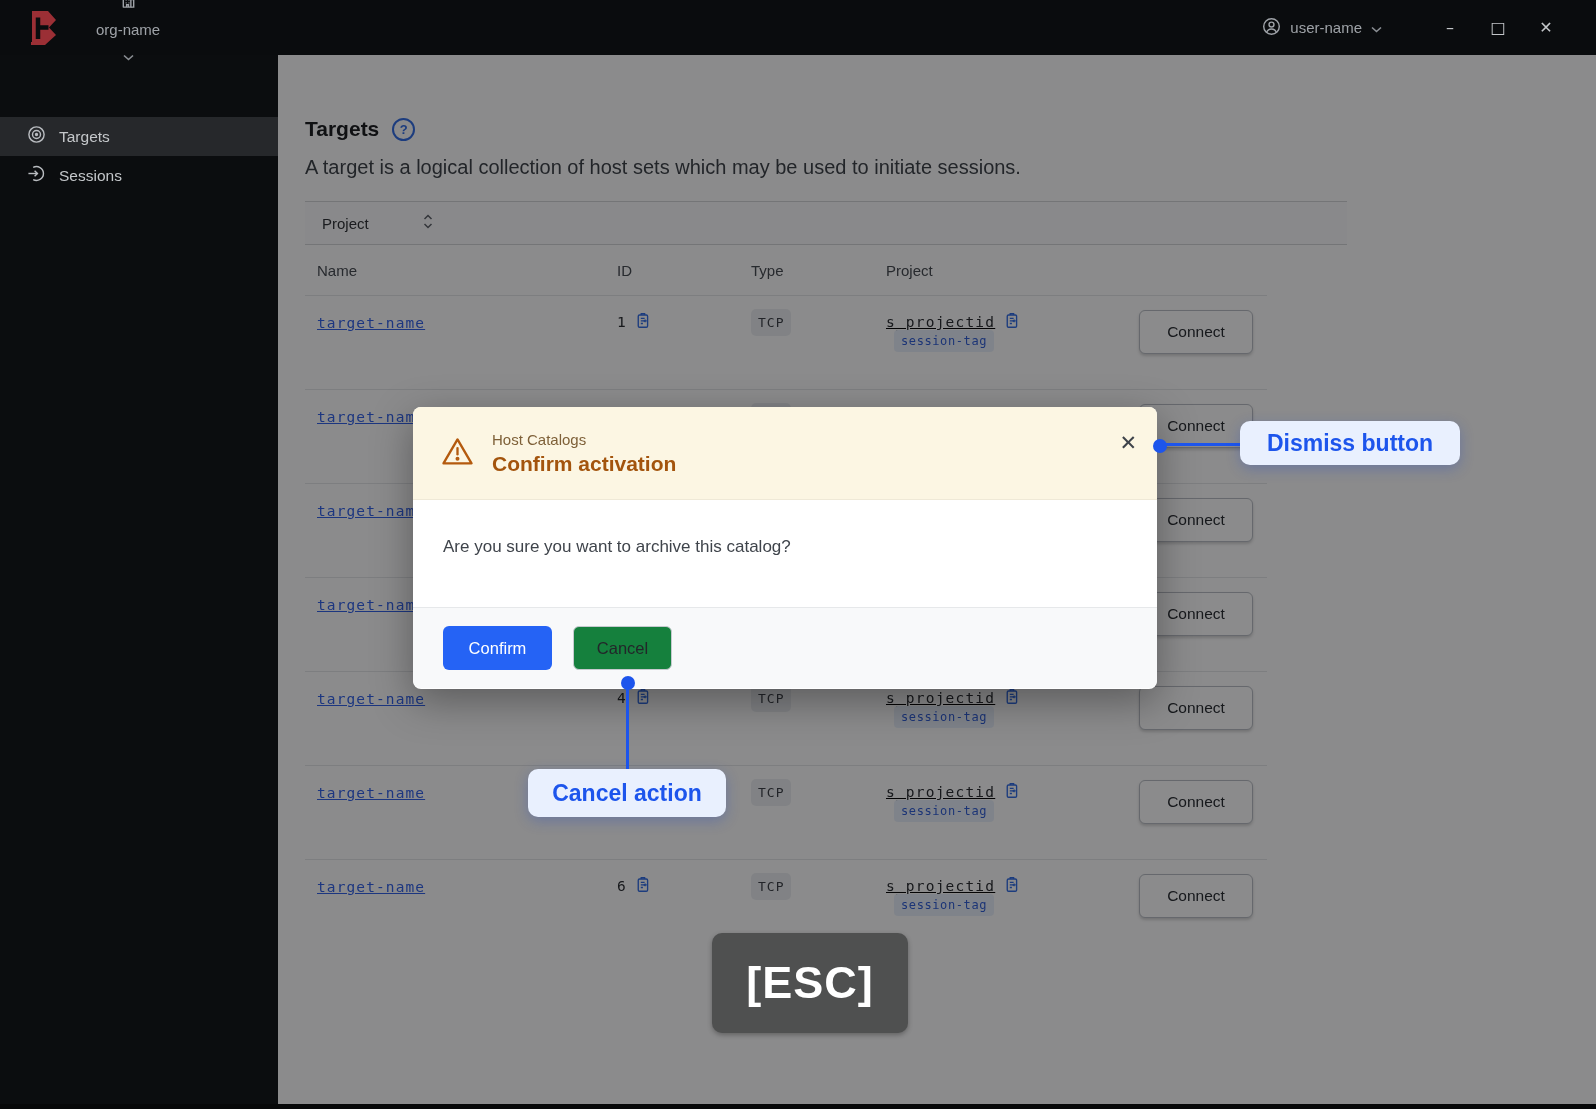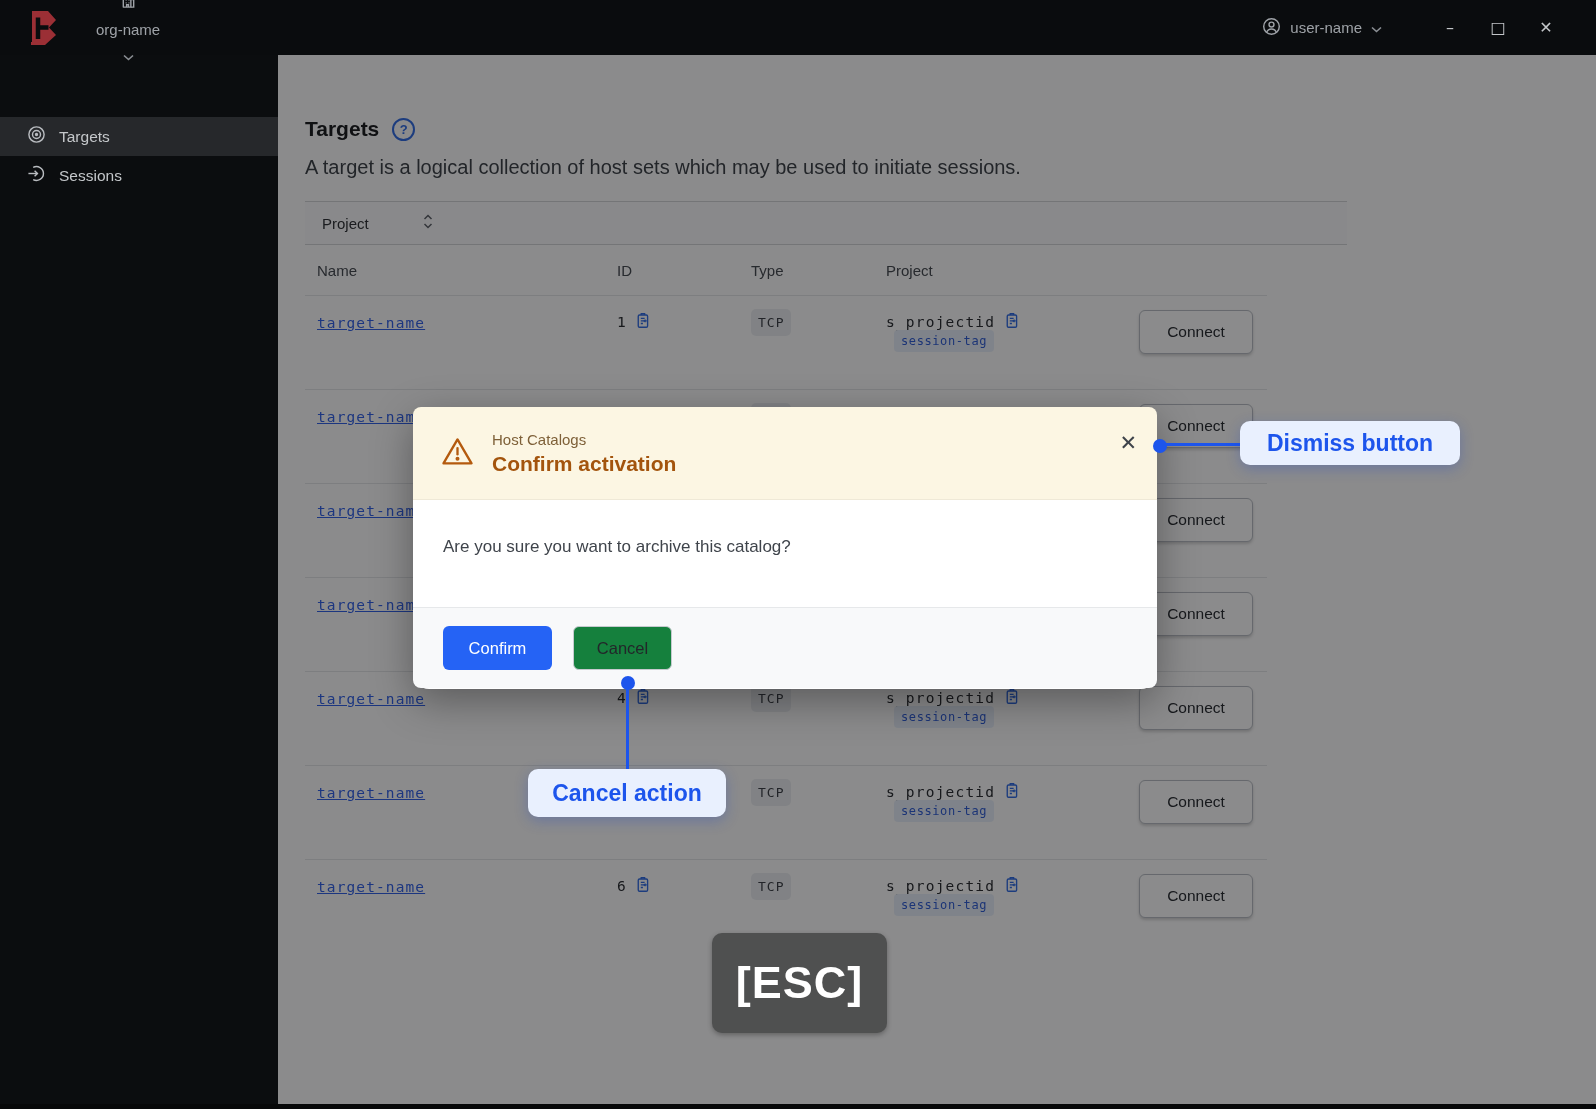--- a/index.html
+++ b/index.html
@@ -55,37 +55,37 @@
   .c-name { padding-top:18px; }
   .name-link { font-size:14.5px; letter-spacing:1.1px; color:#2e5fe8;
     text-decoration:underline; cursor:pointer; }
   .c-id { padding-top:16px; display:flex; gap:7px; align-items:flex-start; }
   .id-text { font-size:14.5px; letter-spacing:1.1px; color:#26292d; padding-top:2px; }
   .copy-btn { background:none; border:none; cursor:pointer; padding:0; line-height:0; }
   .c-type { padding-top:13px; }
   .type-badge { display:inline-block; background:#edeff2; border-radius:5px;
     padding:6px 7px; font-size:13px; letter-spacing:1px; color:#3a3e44; }
   .c-project { padding-top:16px; }
-  .proj-line { display:flex; gap:8px; align-items:flex-start; }
+  .proj-line { display:flex; gap:8px; align-items:flex-start;text-decoration:underline; }
   .proj-text { font-size:14.5px; letter-spacing:1.2px; color:#26292d; padding-top:2px; }
   .tag-badge { display:inline-block; margin-left:8px; background:#e9f0fb;
     border-radius:4px; padding:4px 7px; font-size:12px; letter-spacing:0.6px;
     color:#2d5cd6; cursor:pointer; }
   .c-connect { padding-top:14px; }
   .connect-btn { width:114px; height:44px; background:#fff; border:1px solid #b9bec4;
     border-radius:6px; font-size:15.5px; color:#24282d; cursor:pointer;
     box-shadow:0 2px 3px rgba(0,0,0,0.18); font-family:"Liberation Sans", sans-serif; }
 
   
   #dim { position:absolute; left:278px; top:55px; right:0; bottom:0;
     background:rgba(8,9,10,0.47); z-index:20; }
 
   
   #modal { position:absolute; left:413px; top:407px; width:744px; height:282px;
-    border-radius:16px; background:#fff; z-index:30;
+    border-radius:8px; background:#fff; z-index:30;
     box-shadow:0 12px 40px rgba(0,0,0,0.35); }
   .modal-header { position:relative; height:93px; background:#fcf6e3;
     border-radius:8px 8px 0 0; display:flex; align-items:center; gap:18px;
     padding:0 28px; border-bottom:1px solid rgba(0,0,0,0.05); }
   .modal-context { font-size:15px; color:#7e6038; margin-bottom:4px; }
   .modal-title { font-size:21px; font-weight:700; color:#a3540d; }
   .modal-close { position:absolute; right:20px; top:26px; background:none; border:none;
     font-size:21px; color:#3e434a; cursor:pointer; line-height:1;
     font-family:"DejaVu Sans", sans-serif; }
   .modal-body { height:107px; padding:37px 30px 0 30px; font-size:17px; color:#3f444b; }
@@ -102,21 +102,21 @@
   .anno-dot { width:14px; height:14px; border-radius:50%; background:#1d55ec; }
   #dismiss-dot { left:1153px; top:439px; }
   #dismiss-line { left:1160px; top:443px; width:84px; height:3px; background:#1d55ec; }
   #dismiss-pill { left:1240px; top:421px; width:220px; height:44px; }
   #cancel-dot { left:621px; top:676px; }
   #cancel-line { left:626px; top:688px; width:3px; height:82px; background:#1d55ec; }
   #cancel-pill { left:528px; top:769px; width:198px; height:48px; }
   .anno-pill { background:#e9f0fe; border-radius:10px; display:flex; align-items:center;
     justify-content:center; font-size:23px; font-weight:700; color:#1d55ec;
     box-shadow:0 4px 14px rgba(26,70,200,0.28); }
-  #esc-badge { left:712px; top:933px; width:175px; height:100px; background:#4f5050;
+  #esc-badge { left:712px; top:933px; width:196px; height:100px; background:#4f5050;
     border-radius:10px; display:flex; align-items:center; justify-content:center;
     color:#fff; font-size:45px; font-weight:700; letter-spacing:1px;
     box-shadow:0 2px 5px rgba(0,0,0,0.3); }
 
   #bottom-strip { position:absolute; left:0; bottom:0; width:1596px; height:5px;
     background:#070809; z-index:45; }
 </style>
 </head>
 <body>
 

